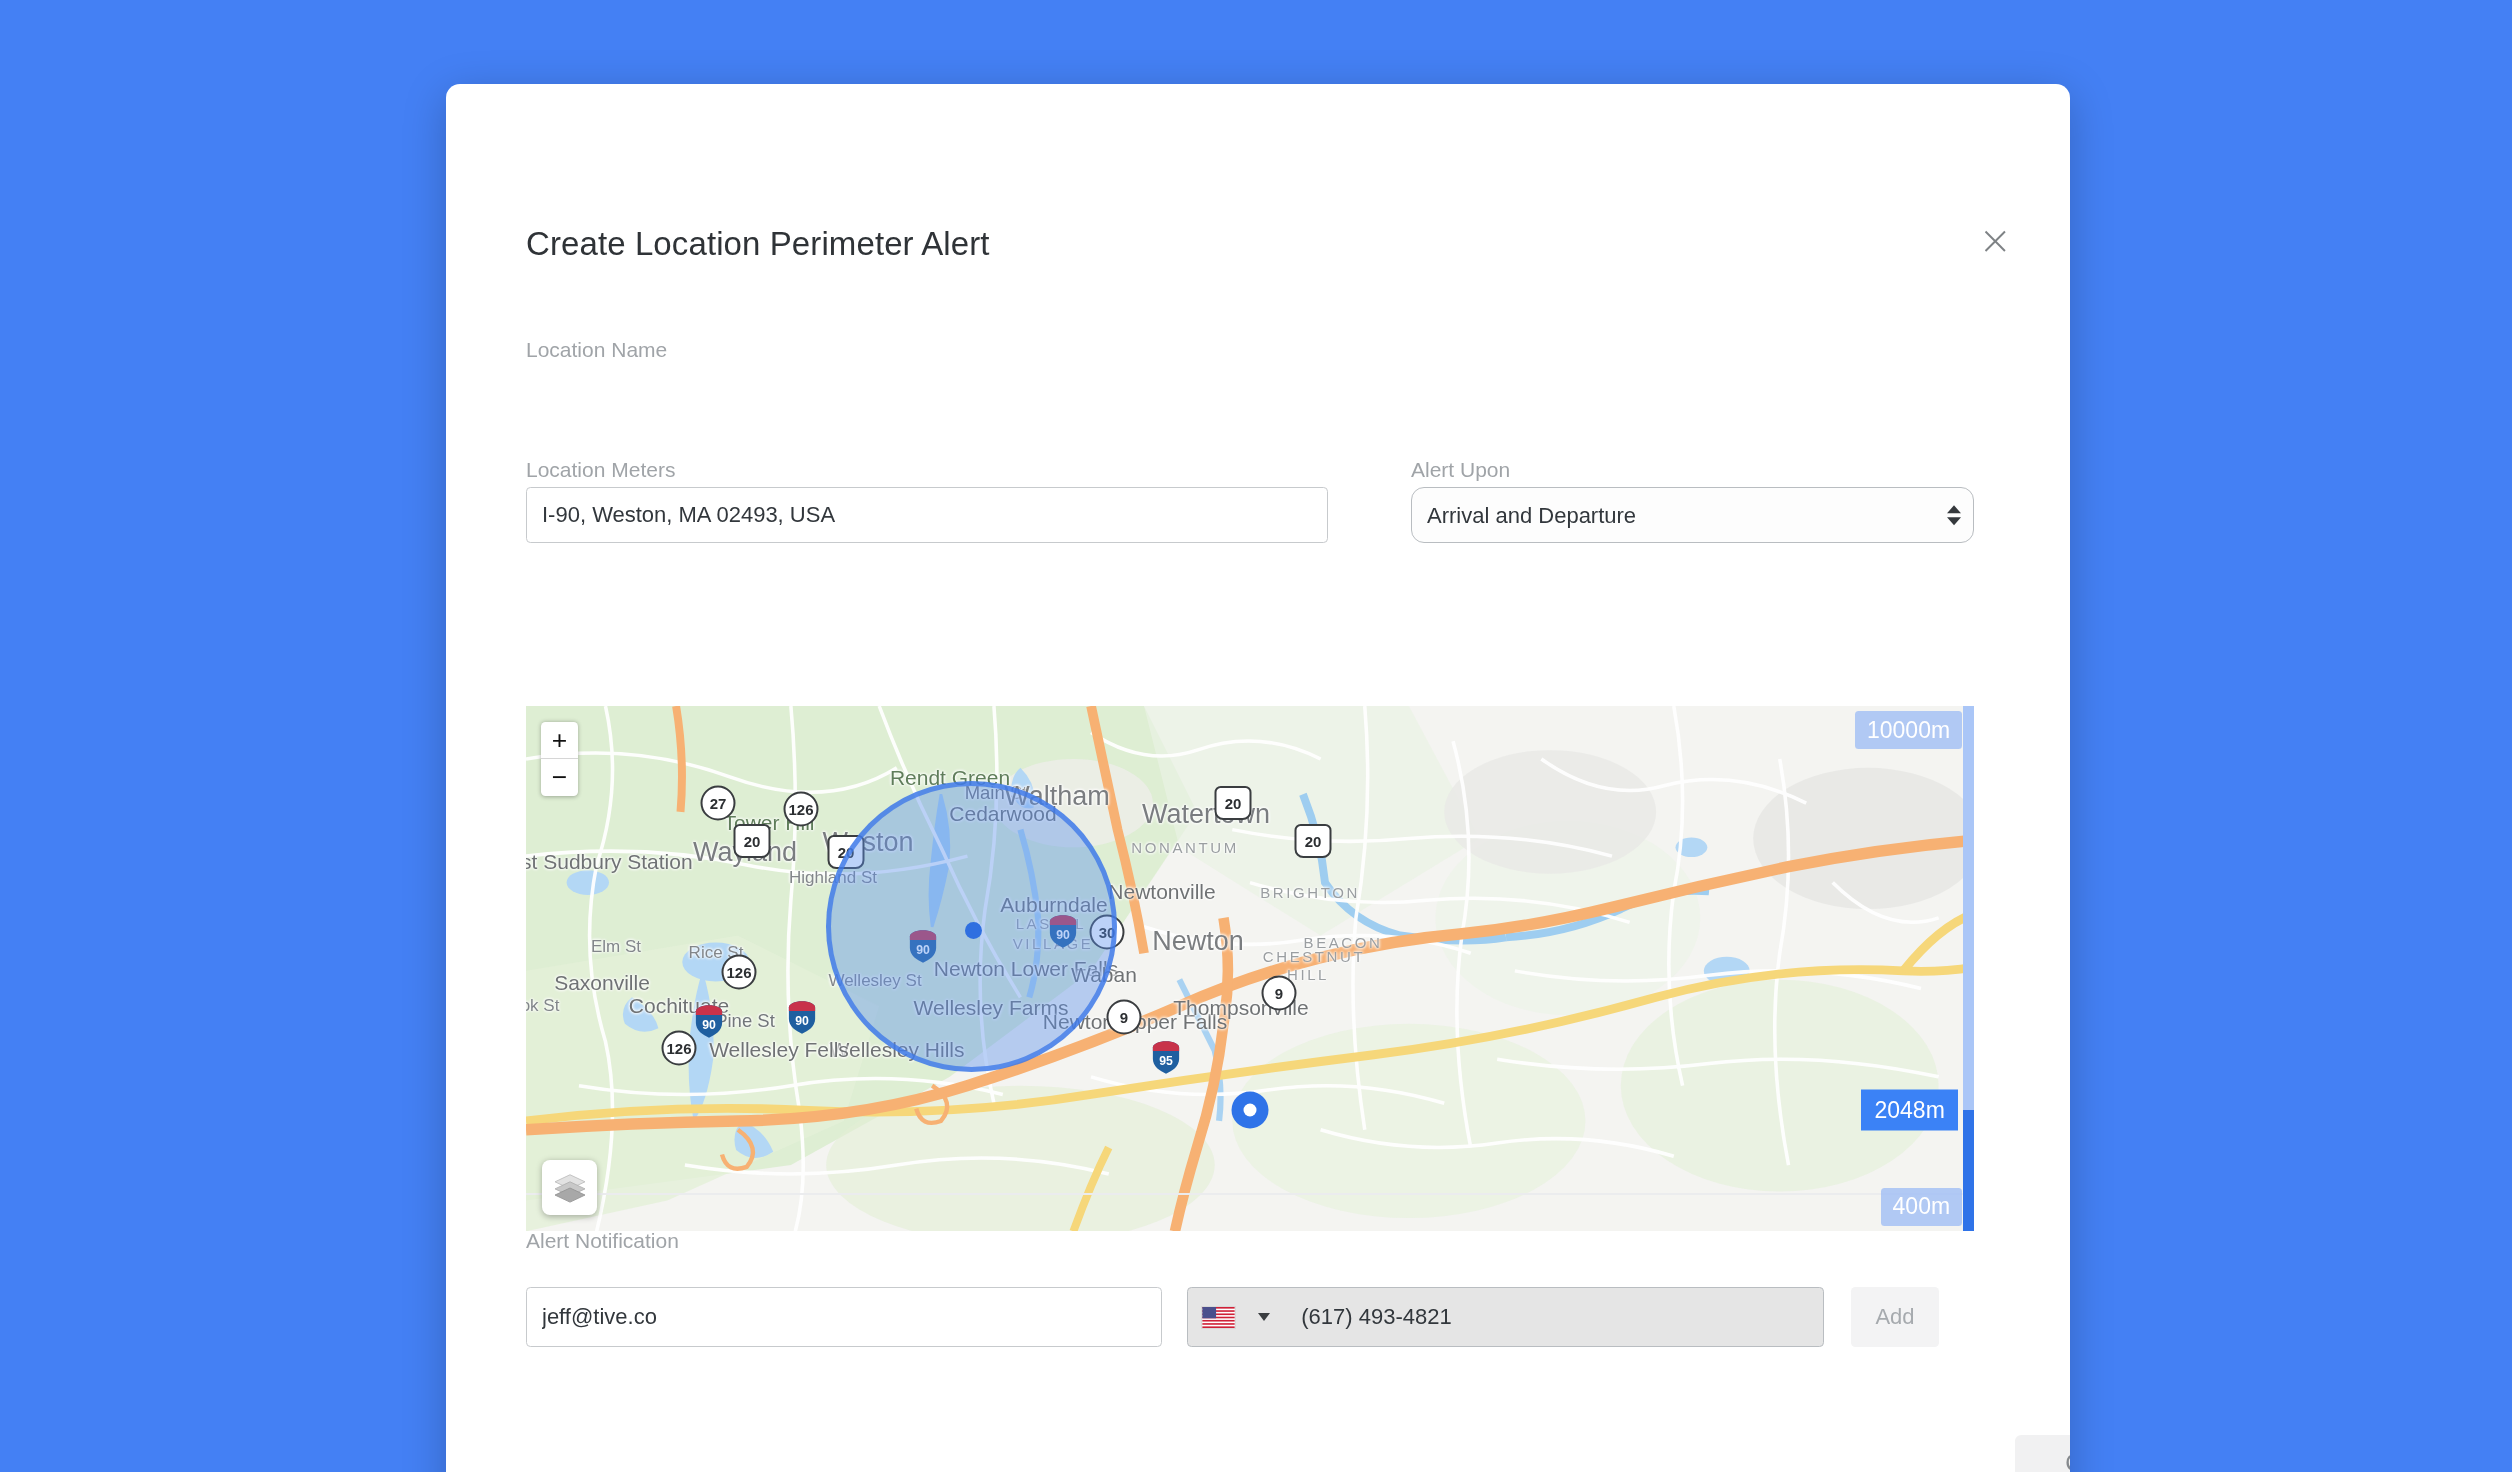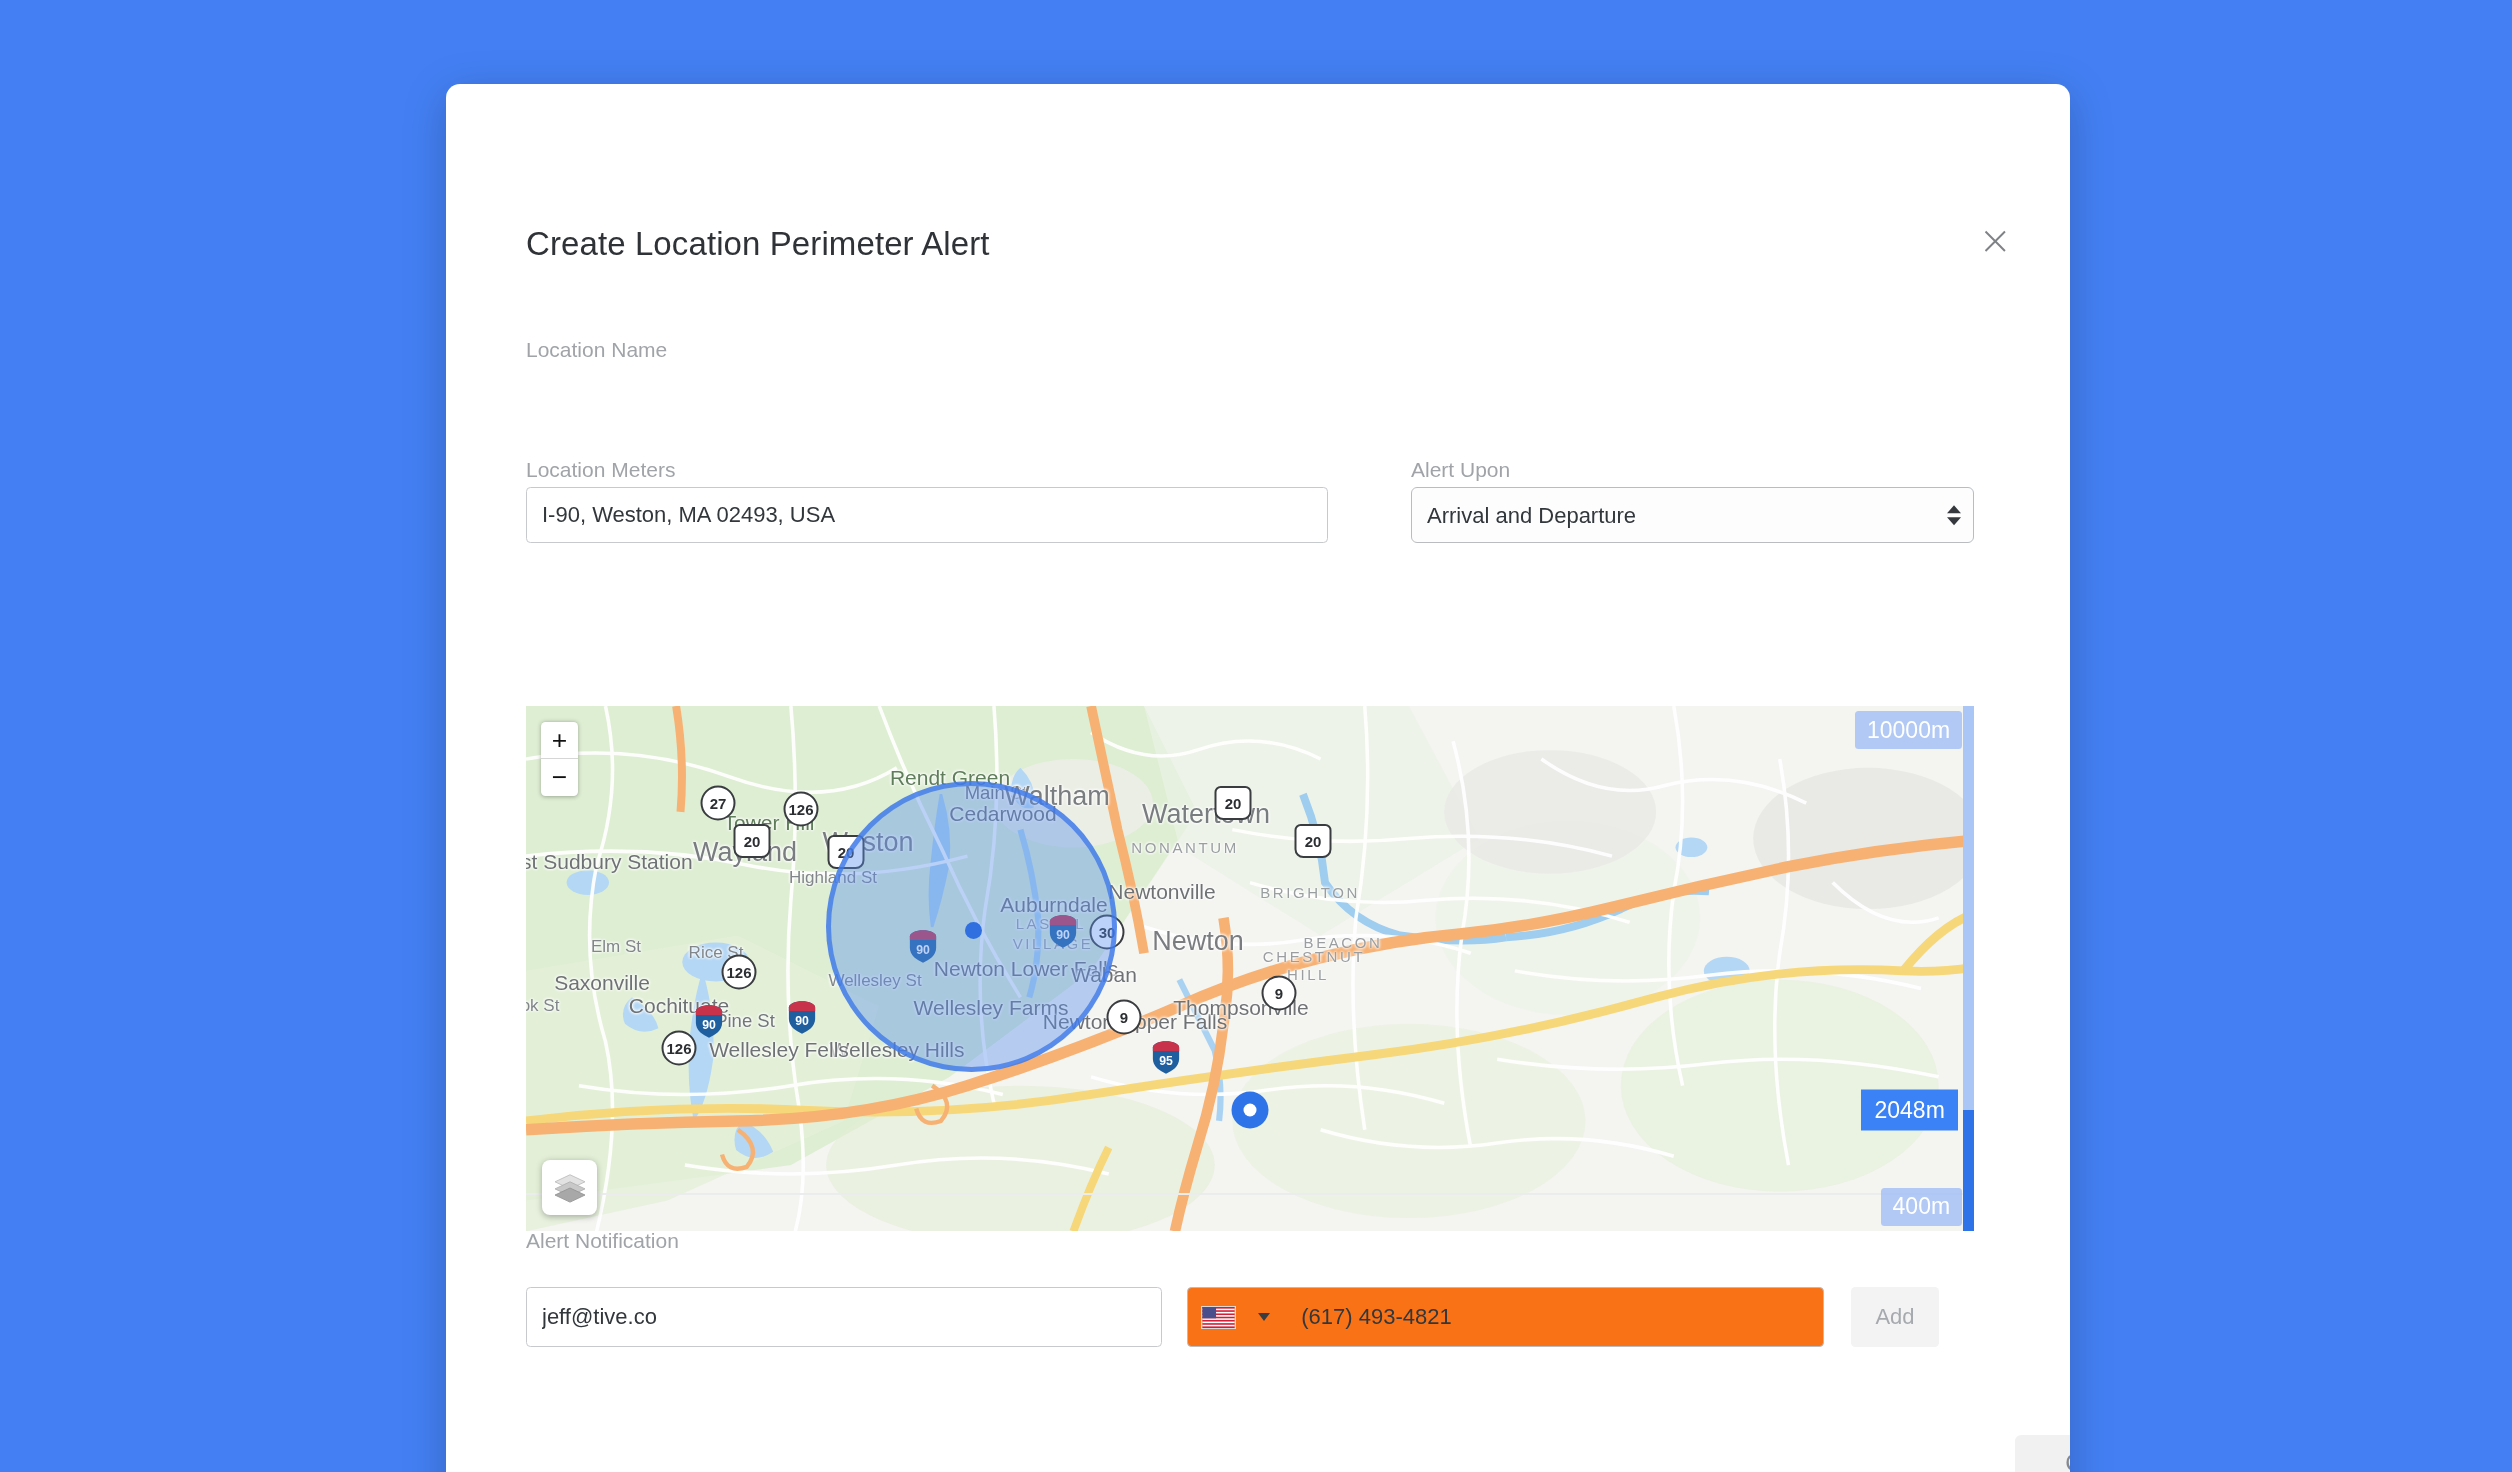--- a/index.html
+++ b/index.html
@@ -65,21 +65,21 @@
 
   #label-location-address { position:absolute; left:80px; top:374px; }
   #input-location-address { position:absolute; left:80px; top:403px; width:802px; }
 
   #label-alert-upon { position:absolute; left:965px; top:374px; }
   #select-wrap { position:absolute; left:965px; top:403px; width:563px; height:56px; }
   #select-alert-upon {
     width:100%; height:56px;
     -webkit-appearance:none; appearance:none;
     border:0.9px solid #b9bdc1;
-    border-radius:6px;
+    border-radius:13px;
     background:#fdfdfd;
     font-size:22px;
     color:#32373c;
     padding:0 44px 0 15px;
     font-family:"Liberation Sans", sans-serif;
     outline:none;
   }
   #select-spinner {
     position:absolute; right:13.2px; top:50%;
     transform: translateY(-50%);
@@ -259,21 +259,21 @@
   #label-alert-notification { position:absolute; left:80px; top:1145px; }
   #input-email {
     position:absolute; left:80px; top:1203px;
     width:636px; height:60px;
   }
   #phone-wrap {
     position:absolute; left:741px; top:1203px;
     width:637px; height:60px;
     border:0.9px solid #b9bdc1;
     border-radius:4.4px;
-    background:#f97316;
+    background:#e5e5e5;
     display:flex; align-items:center;
     padding-left:13.2px;
     gap:12px;
   }
   #flag-icon {
     width:35px;height:23px;
     border:0.9px solid #d8d8d8;
     display:block;
   }
   #flag-caret {

